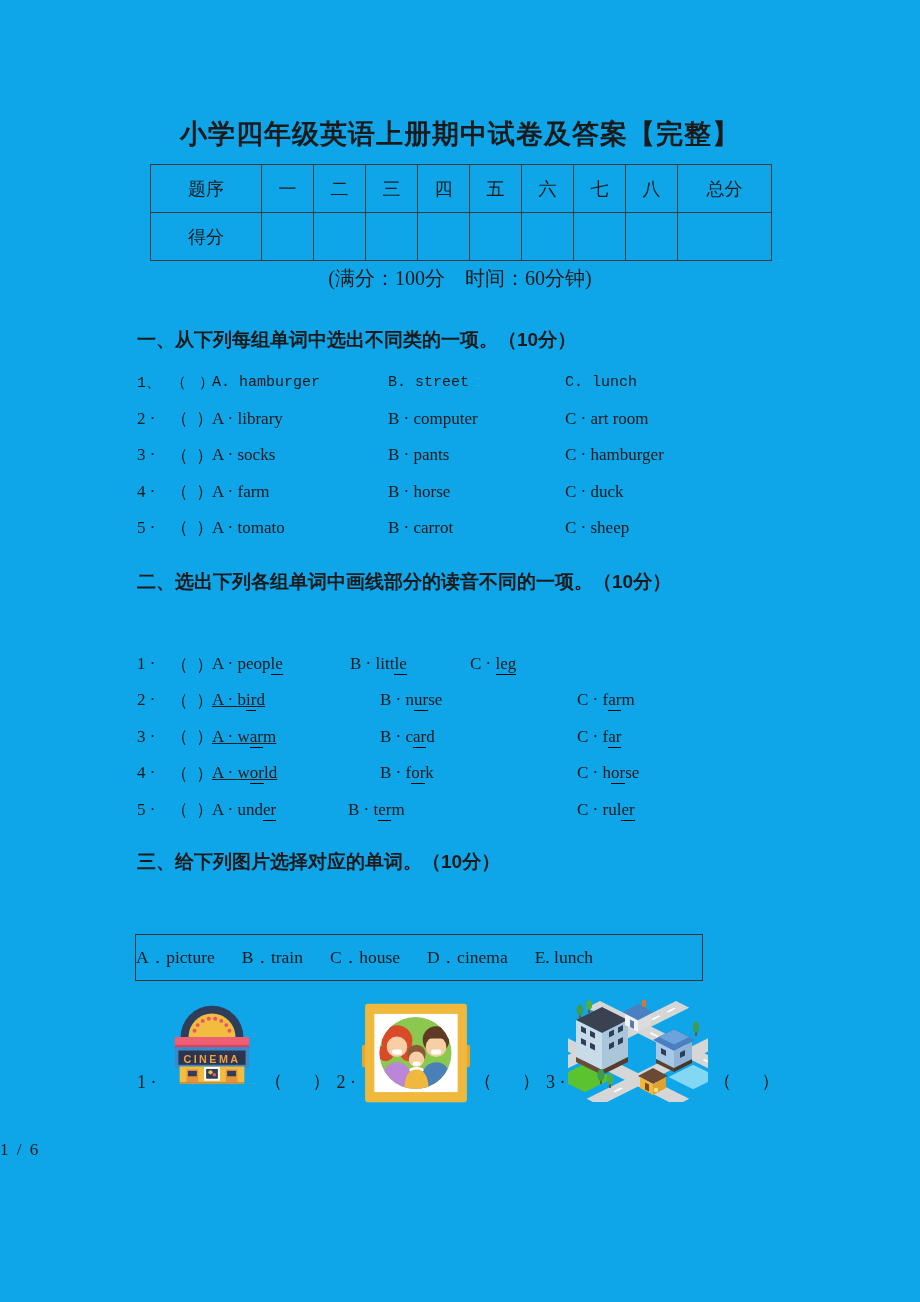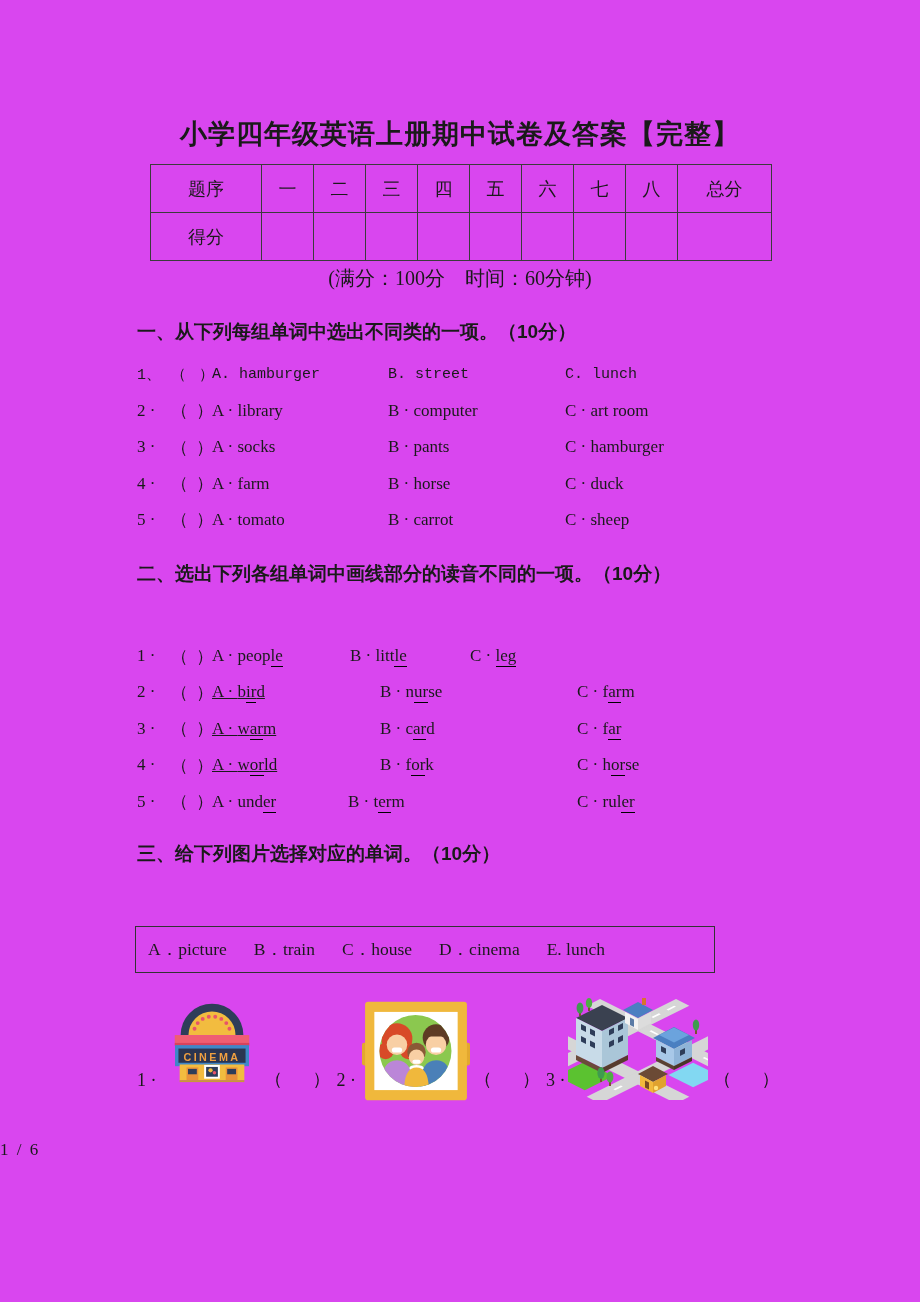--- a/index.html
+++ b/index.html
@@ -1,19 +1,19 @@
 <!DOCTYPE html>
 <html><head>
 <meta charset="utf-8">
 <style>
   html,body{margin:0;padding:0;background:#fff;}
   .page{
     position:relative;
     width:920px;height:1302px;
-    background:#d946ef;
+    background:#0ea5e9;
     color:#1a1a1a;
     font-family:"Liberation Serif","DejaVu Serif",serif;
     overflow:hidden;
   }
   
   .title{
     margin:0;padding-top:118px;
     text-align:center;
     font-family:"Liberation Sans","DejaVu Sans",sans-serif;
     font-weight:700;font-size:27px;line-height:1.2;
@@ -37,21 +37,21 @@
   td.total{width:93px;}
   
   .info{
     margin-top:4px;
     text-align:center;
     font-size:20px;
     font-family:"Liberation Serif","DejaVu Serif",serif;
   }
   
   .sec-h{
-    margin:28px 0 0 137px;
+    margin:36px 0 0 137px;
     font-family:"Liberation Sans","DejaVu Sans",sans-serif;
     font-weight:700;font-size:19px;line-height:1.25;
   }
   #s2-heading{margin-top:24px;}
   #s3-heading{margin-top:22px;}
   
   .rows{margin:12px 0 0 137px;}
   #s2-rows{margin-top:52px;}
   .q-row{
     display:flex;align-items:center;
@@ -70,25 +70,25 @@
   #s1-rows .opt-b{width:177px;}
   .s2-a .opt-a{width:138px;}
   .s2-a .opt-b{width:120px;}
   .s2-b .opt-a{width:168px;text-decoration:underline;}
   .s2-b .opt-b{width:197px;}
   .s2-c .opt-a{width:136px;}
   .s2-c .opt-b{width:229px;}
   .u{border-bottom:1.6px solid #000;padding-bottom:1px;}
   
   .word-bank{
-    margin:60px 0 17px 135px;
+    margin:60px 0 11px 135px;
     width:566px;height:45px;
     border:1.6px solid #333;
     display:flex;align-items:center;
-    padding-left:12px;gap:27px;
+    gap:27px;
     font-size:17.5px;
     white-space:nowrap;
   }
   
   .pics{
     margin:5px 0 0 137px;
     display:flex;align-items:flex-end;
   }
   .pic-label{font-size:18px;margin-bottom:12px;white-space:nowrap;}
   .pic-paren{font-size:18px;margin-bottom:12px;letter-spacing:6px;white-space:nowrap;}

